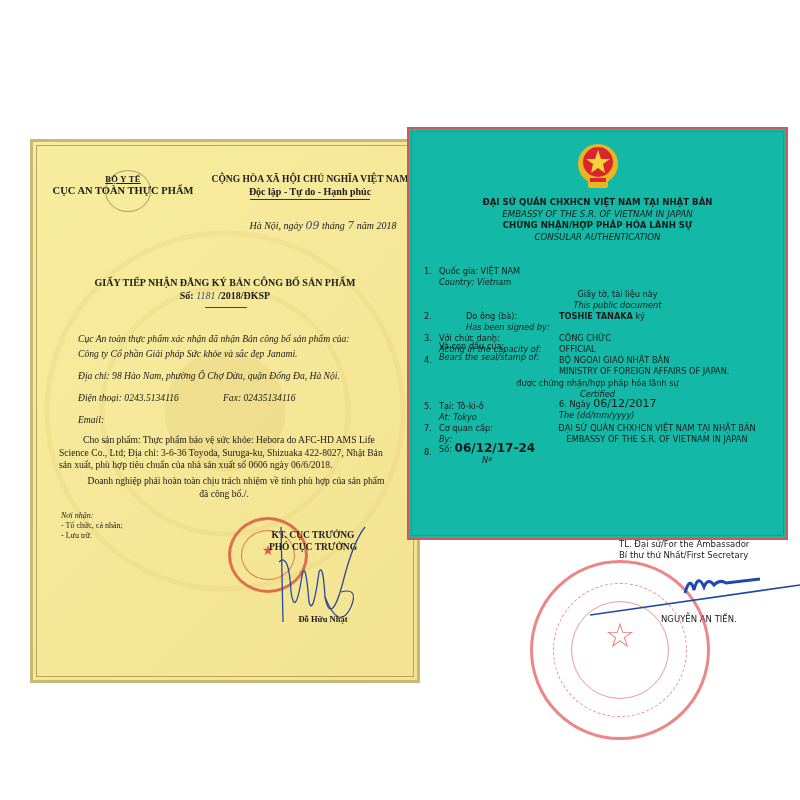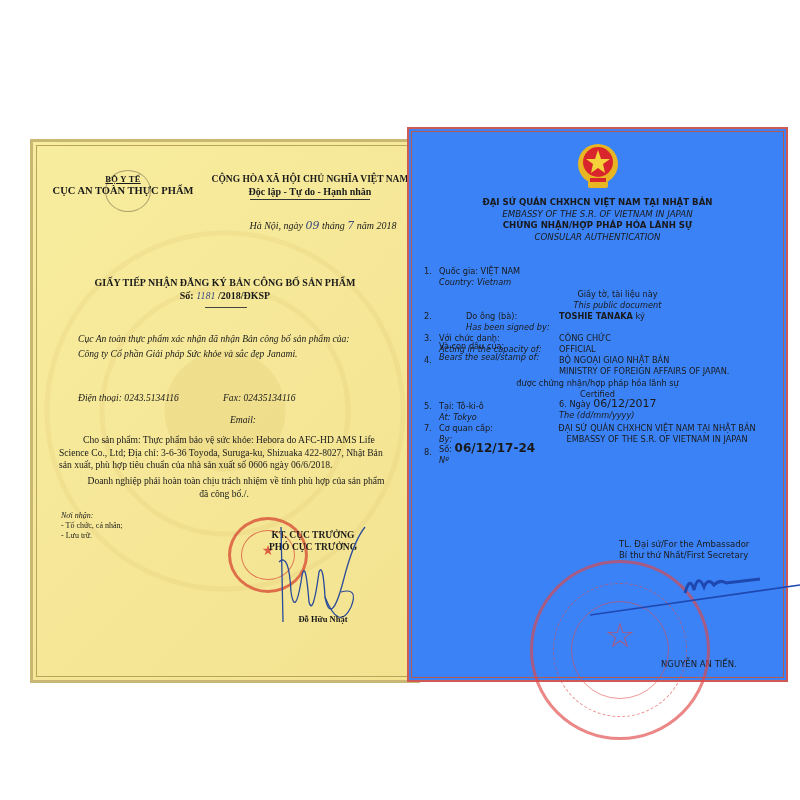--- a/index.html
+++ b/index.html
@@ -30,38 +30,38 @@
   .l-recipients { position:absolute; left:28px; top:369px; font-size:8px; line-height:10px; }
   .l-recipients .head { font-weight:normal; font-style:italic; }
   .l-sign { position:absolute; left:210px; top:387px; width:140px; text-align:center; font-weight:bold; font-size:9.5px; line-height:12px; }
   .l-signer { position:absolute; left:230px; top:472px; width:120px; text-align:center; font-weight:bold; font-size:8.5px; }
   .l-stamp { position:absolute; left:195px; top:375px; width:74px; height:70px; border:3px solid rgba(215,70,50,0.75); border-radius:50%; }
   .l-stamp .ring { position:absolute; left:10px; top:10px; right:10px; bottom:10px; border:1.5px solid rgba(215,70,50,0.7); border-radius:50%; }
   .l-stamp .star { position:absolute; left:0; right:0; top:22px; text-align:center; color:rgba(215,70,50,0.85); font-size:14px; font-family:"DejaVu Sans", sans-serif; }
   .l-signature { position:absolute; left:228px; top:380px; width:110px; height:110px; }
 
   
-  .right-doc { position:absolute; left:407px; top:127px; width:381px; height:555px; background:#3b82f6;
+  .right-doc { position:absolute; left:407px; top:127px; width:381px; height:413px; background:#14b8a6;
     border:2px solid #cf5a55; box-sizing:border-box; font-family:"DejaVu Sans", sans-serif; }
   .right-doc .inner-border { position:absolute; left:2px; top:2px; right:2px; bottom:2px; border:1px solid #b85a4a; }
   .r-emblem { position:absolute; left:168px; top:14px; width:42px; height:48px; }
   .r-header { position:absolute; left:0; top:68px; width:377px; text-align:center; font-size:8.6px; line-height:11.5px; }
   .r-header .b { font-weight:bold; }
   .r-header .i { font-style:italic; }
   .r-num { position:absolute; left:15px; font-size:8.2px; }
   .r-lab { position:absolute; left:30px; font-size:8.2px; line-height:10.5px; }
   .r-lab .en, .r-val .en { font-style:italic; }
   .r-val { position:absolute; left:150px; font-size:8.2px; line-height:10.5px; }
   .r-center { position:absolute; left:0; width:377px; text-align:center; font-size:8.2px; line-height:10.5px; }
   .r-center.shift { left:20px; }
   .bold { font-weight:bold; }
   .r-date-big { font-size:11px; }
   .r-serial { font-size:12px; font-weight:bold; }
   .r-sign { position:absolute; left:210px; top:410px; font-size:8.5px; line-height:11px; }
-  .r-signer { position:absolute; left:252px; top:485px; font-size:8.5px;margin-top:45px; }
+  .r-signer { position:absolute; left:252px; top:485px; font-size:8.5px; }
 
   .r-stamp { position:absolute; left:530px; top:560px; width:180px; height:180px; border:3px solid rgba(225,70,70,0.65); border-radius:50%; box-sizing:border-box; }
   .r-stamp .ring { position:absolute; left:20px; top:20px; right:20px; bottom:20px; border:1.5px dashed rgba(225,70,70,0.6); border-radius:50%; }
   .r-stamp .ring2 { position:absolute; left:38px; top:38px; right:38px; bottom:38px; border:1.5px solid rgba(225,70,70,0.55); border-radius:50%; }
   .r-stamp .star { position:absolute; left:0; right:0; top:52px; text-align:center; color:rgba(225,70,70,0.7); font-size:34px; font-family:"DejaVu Sans", sans-serif; }
   .r-signature { position:absolute; left:590px; top:565px; width:210px; height:55px; }
 </style>
 </head>
 <body>
 
@@ -69,21 +69,21 @@
   <div class="inner-border"></div>
 
   <div class="l-logo"></div>
   <div class="l-agency">
     <div class="ministry">BỘ Y TẾ</div>
     <div class="agency">CỤC AN TOÀN THỰC PHẨM</div>
   </div>
 
   <div class="l-nation">
     <div class="nation">CỘNG HÒA XÃ HỘI CHỦ NGHĨA VIỆT NAM</div>
-    <div class="motto">Độc lập - Tự do - Hạnh nhân</div>
+    <div class="motto">Độc lập - Tự do - Hạnh phúc</div>
     <div class="motto-line"></div>
   </div>
 
   <div class="l-date">
     <span>Hà Nội, ngày</span>
     <span class="hand">09</span>
     <span>tháng</span>
     <span class="hand">7</span>
     <span>năm 2018</span>
   </div>
@@ -91,23 +91,24 @@
   <div class="l-title">GIẤY TIẾP NHẬN ĐĂNG KÝ BẢN CÔNG BỐ SẢN PHẨM</div>
   <div class="l-number">
     <span>Số:</span>
     <span class="hand">1181</span>
     <span>/2018/ĐKSP</span>
   </div>
   <div class="l-number-line"></div>
 
   <div class="l-body" style="top:190px;">Cục An toàn thực phẩm xác nhận đã nhận Bản công bố sản phẩm của:</div>
   <div class="l-body" style="top:205px;">Công ty Cổ phần Giải pháp Sức khỏe và sắc đẹp Janami.</div>
+  <div class="l-body" style="top:227px;">Địa chỉ: 98 Hào Nam, phường Ô Chợ Dừa, quận Đống Đa, Hà Nội.</div>
   <div class="l-body" style="top:249px;">Điện thoại: 0243.5134116</div>
   <div class="l-body" style="top:249px; left:190px; width:160px;">Fax: 02435134116</div>
-  <div class="l-body" style="top:271px;text-align:center;">Email:</div>
+  <div class="l-body" style="top:271px;">Email:</div>
 
   <div class="l-para" style="top:292px;">Cho sản phẩm: Thực phẩm bảo vệ sức khỏe: Hebora do AFC-HD AMS Life Science Co., Ltd; Địa chỉ: 3-6-36 Toyoda, Suruga-ku, Shizuaka 422-8027, Nhật Bản sản xuất, phù hợp tiêu chuẩn của nhà sản xuất số 0606 ngày 06/6/2018.</div>
   <div class="l-para" style="top:333px;text-align:center;">Doanh nghiệp phải hoàn toàn chịu trách nhiệm về tính phù hợp của sản phẩm đã công bố./.</div>
 
   <div class="l-recipients">
     <div class="head">Nơi nhận:</div>
     <div>- Tổ chức, cá nhân;</div>
     <div>- Lưu trữ.</div>
   </div>
 
@@ -183,21 +184,21 @@
     <div>Và con dấu của:</div>
     <div class="en">Bears the seal/stamp of:</div>
   </div>
   <div class="r-val" style="top:226px;">
     <div>BỘ NGOẠI GIAO NHẬT BẢN</div>
     <div>MINISTRY OF FOREIGN AFFAIRS OF JAPAN.</div>
   </div>
 
   <div class="r-center" style="top:249px;">
     <div>được chứng nhận/hợp pháp hóa lãnh sự</div>
-    <div style="">Certified</div>
+    <div style="font-style:italic;">Certified</div>
   </div>
 
   <div class="r-num" style="top:272px;">5.</div>
   <div class="r-lab" style="top:272px;">
     <div>Tại: Tô-ki-ô</div>
     <div class="en">At: Tokyo</div>
   </div>
   <div class="r-val" style="top:270px;">
     <div>
       <span>6.</span>
@@ -211,21 +212,21 @@
   <div class="r-lab" style="top:294px;">
     <div>Cơ quan cấp:</div>
     <div class="en">By:</div>
   </div>
   <div class="r-val" style="top:294px; left:133px; width:230px; text-align:center;">
     <div>ĐẠI SỨ QUÁN CHXHCN VIỆT NAM TẠI NHẬT BẢN</div>
     <div>EMBASSY OF THE S.R. OF VIETNAM IN JAPAN</div>
   </div>
 
   <div class="r-num" style="top:318px;">8.</div>
-  <div class="r-lab" style="top:314px;">
+  <div class="r-lab" style="top:314px;text-align:center;">
     <div>
       <span>Số:</span>
       <span class="r-serial">06/12/17-24</span>
     </div>
     <div class="en">Nº</div>
   </div>
 
   <div class="r-sign">
     <div>TL. Đại sứ/For the Ambassador</div>
     <div>Bí thư thứ Nhất/First Secretary</div>

